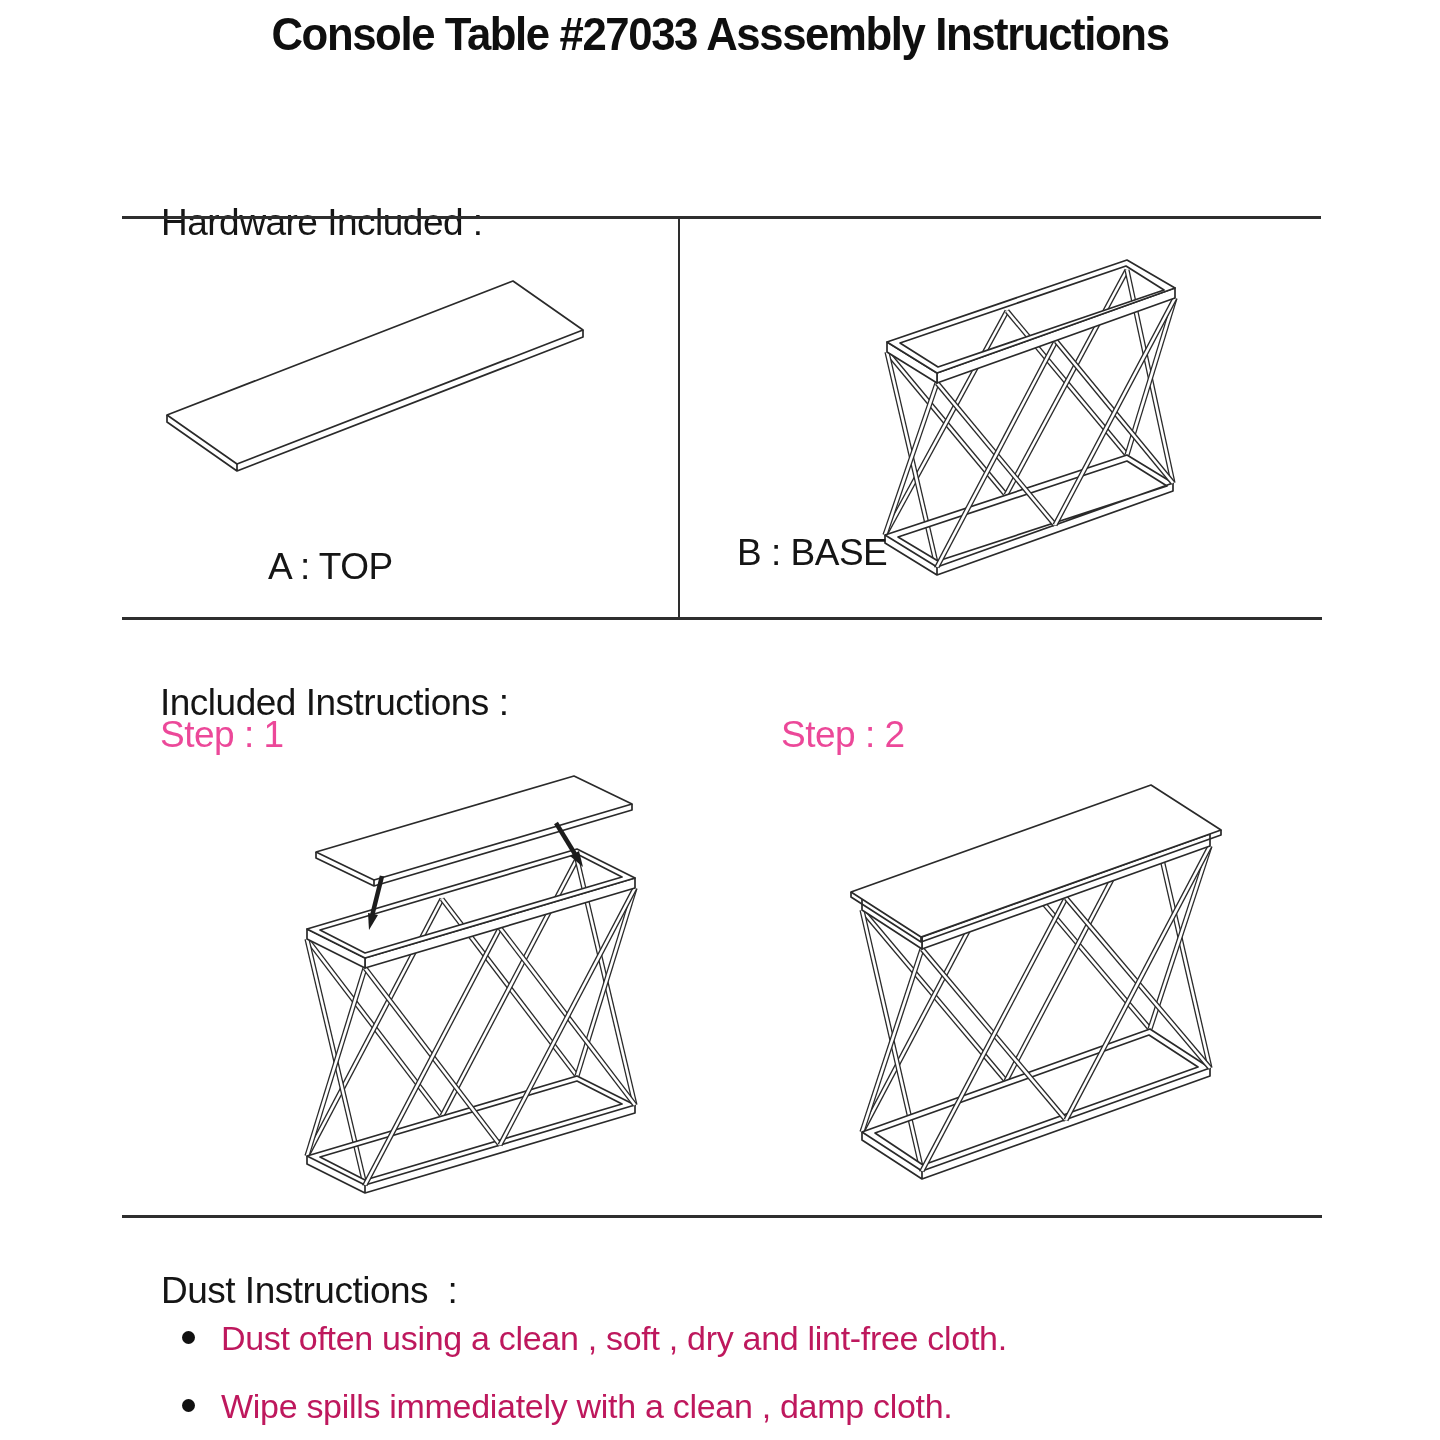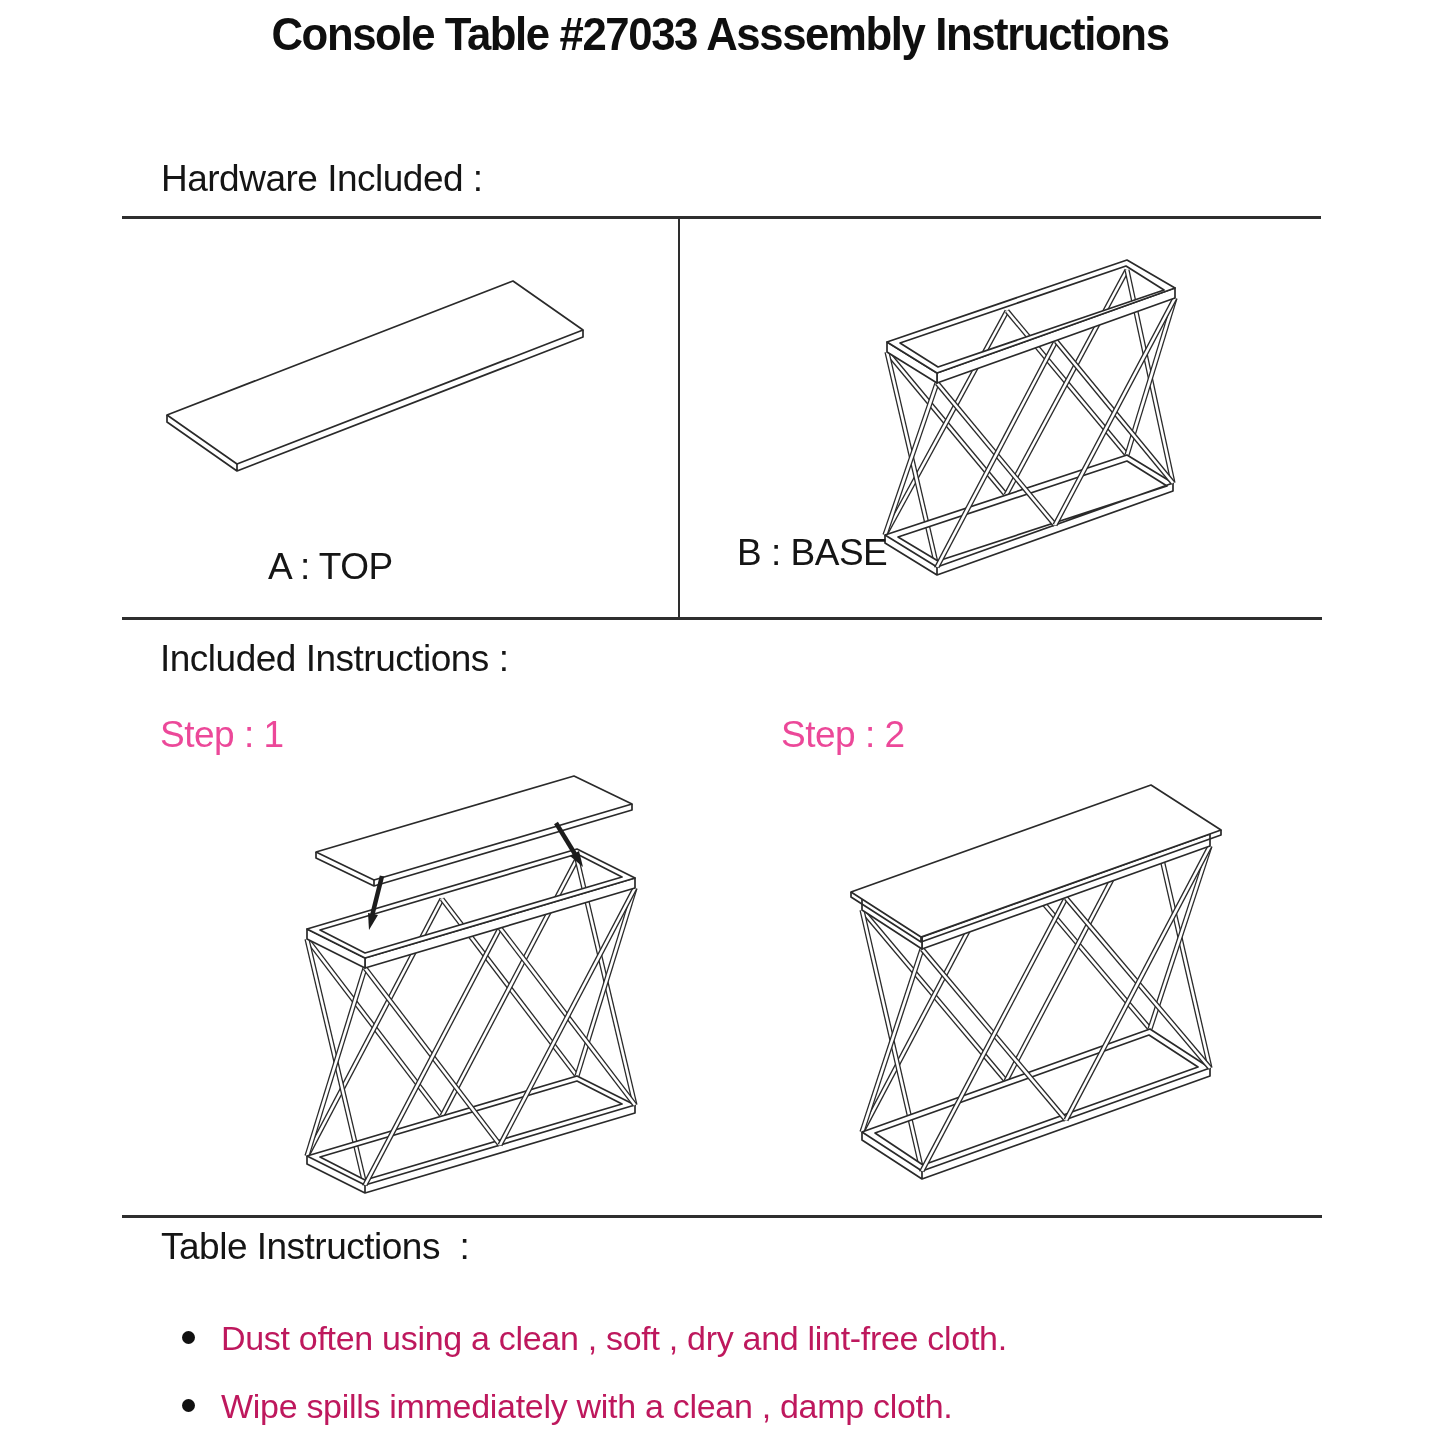--- a/index.html
+++ b/index.html
@@ -7,21 +7,21 @@
   body {
     position:relative; background:#ffffff; overflow:hidden;
     font-family:"Liberation Sans","DejaVu Sans",sans-serif; color:#181818;
   }
   .abs { position:absolute; }
   .title {
     top:6px; left:0; width:1440px; text-align:center;
     font-size:47px; font-weight:700; letter-spacing:-1.5px;
     transform:scaleX(0.93); color:#0f0f0f; white-space:nowrap;
   }
-  .sec-heading { font-size:37px; font-weight:400; color:#151515; white-space:pre; letter-spacing:-0.5px; }
+  .sec-heading { font-size:37px; font-weight:400; color:#151515; white-space:pre; letter-spacing:-0.5px;margin-top:44px; }
   .part-label  { font-size:37px; font-weight:400; color:#151515; white-space:pre; letter-spacing:-0.5px;text-align:right; }
   .step-label  { font-size:37px; font-weight:400; color:#ec4899; white-space:pre; letter-spacing:-0.5px; }
   .rule-h { background:#2e2e2e; height:3px; }
   .rule-v { background:#2e2e2e; width:2px; }
   .bullet-dot { width:13px; height:13px; border-radius:50%; background:#111; }
   .bullet-text { font-size:34px; color:#be185d; letter-spacing:-0.3px; white-space:pre; }
   svg { display:block; }
   .ln  { fill:none; stroke:#2a2a2a; stroke-width:1.7; stroke-linejoin:round; }
   .band{ fill:#ffffff; fill-rule:evenodd; stroke:#2a2a2a; stroke-width:1.7; stroke-linejoin:round; }
   .face{ fill:#ffffff; stroke:#2a2a2a; stroke-width:1.7; stroke-linejoin:round; }
@@ -190,19 +190,19 @@
     <path class="face" d="M72,162 L360,59 L360,71 L72,174 Z"></path>
     <path class="face" d="M12,123 L72,162 L72,174 L12,135 Z"></path>
   </g>
   <g>
     <path class="face" d="M1,117 L301,10 L371,55 L71,162 Z"></path>
     <path class="ln" d="M1,117 L1,122 L71,167 L371,60 L371,55 M71,167 L71,162"></path>
   </g>
 </svg>
 
 <div class="abs rule-h" style="left:122px; top:1215px; width:1200px;"></div>
-<div class="abs sec-heading" style="left:161px; top:1226px;">Table Instructions  :</div>
+<div class="abs sec-heading" style="left:161px; top:1226px;">Dust Instructions  :</div>
 
 <div class="abs bullet-dot" style="left:182px; top:1331px;"></div>
 <div class="abs bullet-text" style="left:221px; top:1319px;">Dust often using a clean , soft , dry and lint-free cloth.</div>
 
 <div class="abs bullet-dot" style="left:182px; top:1399px;"></div>
 <div class="abs bullet-text" style="left:221px; top:1387px;">Wipe spills immediately with a clean , damp cloth.</div>
 
 </body></html>

